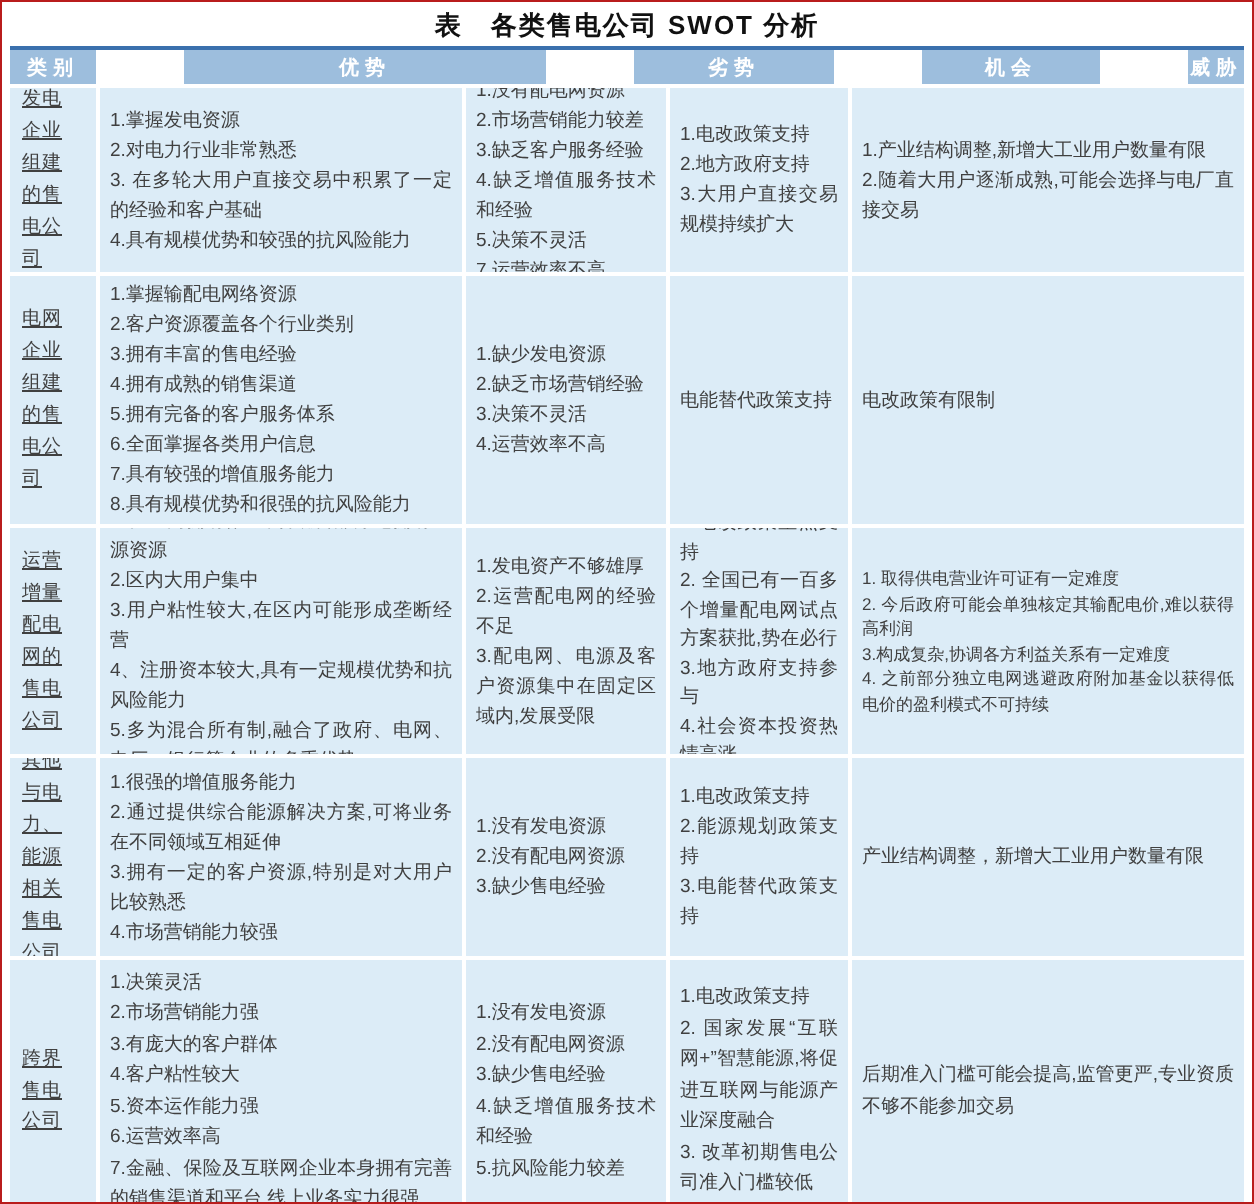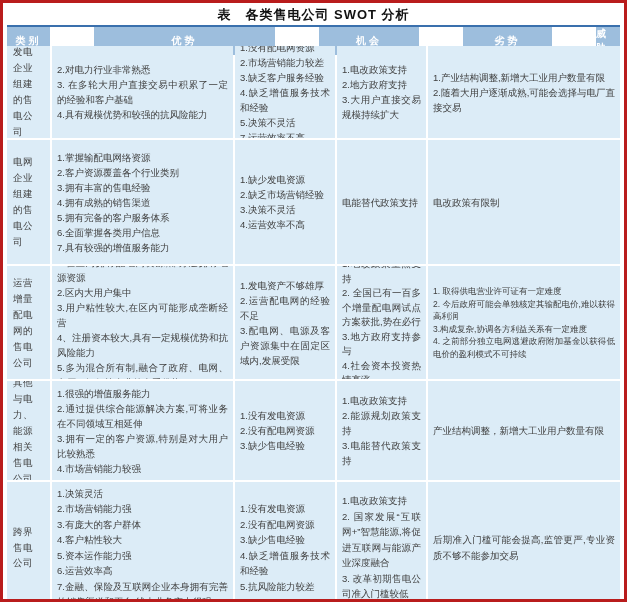--- a/index.html
+++ b/index.html
@@ -1,19 +1,19 @@
 <!DOCTYPE html>
 <html><head>
 <meta charset="utf-8">
 <style>
   html,body{margin:0;padding:0;}
   body{background:#ffffff;font-family:"Liberation Sans","DejaVu Sans",sans-serif;}
   .page{
     position:relative;width:627px;height:602px;box-sizing:border-box;
-    border:3px solid #b91c1c;background:#ffffff;overflow:hidden;
+    border:1px solid #b91c1c;background:#ffffff;overflow:hidden;
   }
   .title{
     height:19px;padding-top:3px;text-align:center;
     font-size:13px;font-weight:bold;color:#111;letter-spacing:1px;
   }
   .table{margin:0 4px;}
   .topline{height:2px;background:#3a70ad;}
   .bottomline{height:2px;background:#4e8fd3;margin-top:2px;}
   .grid-stack{display:flex;flex-direction:column;gap:2px;background:#ffffff;}
   .thead,.row{display:grid;grid-template-columns:43px 181px 100px 89px 1fr;gap:2px;}
@@ -27,47 +27,48 @@
   .row2{height:113px;}
   .row3{height:99px;}
   .row4{height:131px;}
   .cell{
     background:#dcecf7;color:#404040;font-size:9.5px;line-height:15px;
     display:flex;flex-direction:column;justify-content:center;
     padding:2px 5px;overflow:hidden;box-sizing:border-box;
   }
   .cell.cat{
     font-size:9.5px;line-height:16px;letter-spacing:0.5px;
-    padding:2px 14px 2px 6px;word-break:break-all;
+    padding:2px 14px 2px 6px;word-break:break-all;text-decoration:underline;
   }
   .item{word-break:break-all;text-align:justify;}
   
   .row2 .threats{font-size:8.5px;line-height:12.5px;}
   .row2 .opportunities{line-height:14.5px;}
   .row4 .cell{line-height:15.5px;}
 </style>
 </head>
 <body>
 
 <div class="page">
   <div class="title">表　各类售电公司 SWOT 分析</div>
   <div class="table">
     <div class="topline"></div>
     <div class="grid-stack">
       <div class="thead" id="thead">
           <div class="hcell">类别</div>
           <div class="hcell">优势</div>
+          <div class="hcell">劣势</div>
           <div class="hcell">机会</div>
-          <div class="hcell">劣势</div>
           <div class="hcell">威胁</div>
         </div>
 
     <div class="row row0">
           <div class="cell cat">发电企业组建的售电公司</div>
           <div class="cell strengths">
+            <div class="item">1.掌握发电资源</div>
             <div class="item">2.对电力行业非常熟悉</div>
             <div class="item">3. 在多轮大用户直接交易中积累了一定的经验和客户基础</div>
             <div class="item">4.具有规模优势和较强的抗风险能力</div>
           </div>
           <div class="cell weaknesses">
             <div class="item">1.没有配电网资源</div>
             <div class="item">2.市场营销能力较差</div>
             <div class="item">3.缺乏客户服务经验</div>
             <div class="item">4.缺乏增值服务技术和经验</div>
             <div class="item">5.决策不灵活</div>
@@ -86,20 +87,21 @@
         <div class="row row1">
           <div class="cell cat">电网企业组建的售电公司</div>
           <div class="cell strengths">
             <div class="item">1.掌握输配电网络资源</div>
             <div class="item">2.客户资源覆盖各个行业类别</div>
             <div class="item">3.拥有丰富的售电经验</div>
             <div class="item">4.拥有成熟的销售渠道</div>
             <div class="item">5.拥有完备的客户服务体系</div>
             <div class="item">6.全面掌握各类用户信息</div>
             <div class="item">7.具有较强的增值服务能力</div>
+            <div class="item">8.具有规模优势和很强的抗风险能力</div>
           </div>
           <div class="cell weaknesses">
             <div class="item">1.缺少发电资源</div>
             <div class="item">2.缺乏市场营销经验</div>
             <div class="item">3.决策不灵活</div>
             <div class="item">4.运营效率不高</div>
           </div>
           <div class="cell opportunities">
             <div class="item">电能替代政策支持</div>
           </div>

